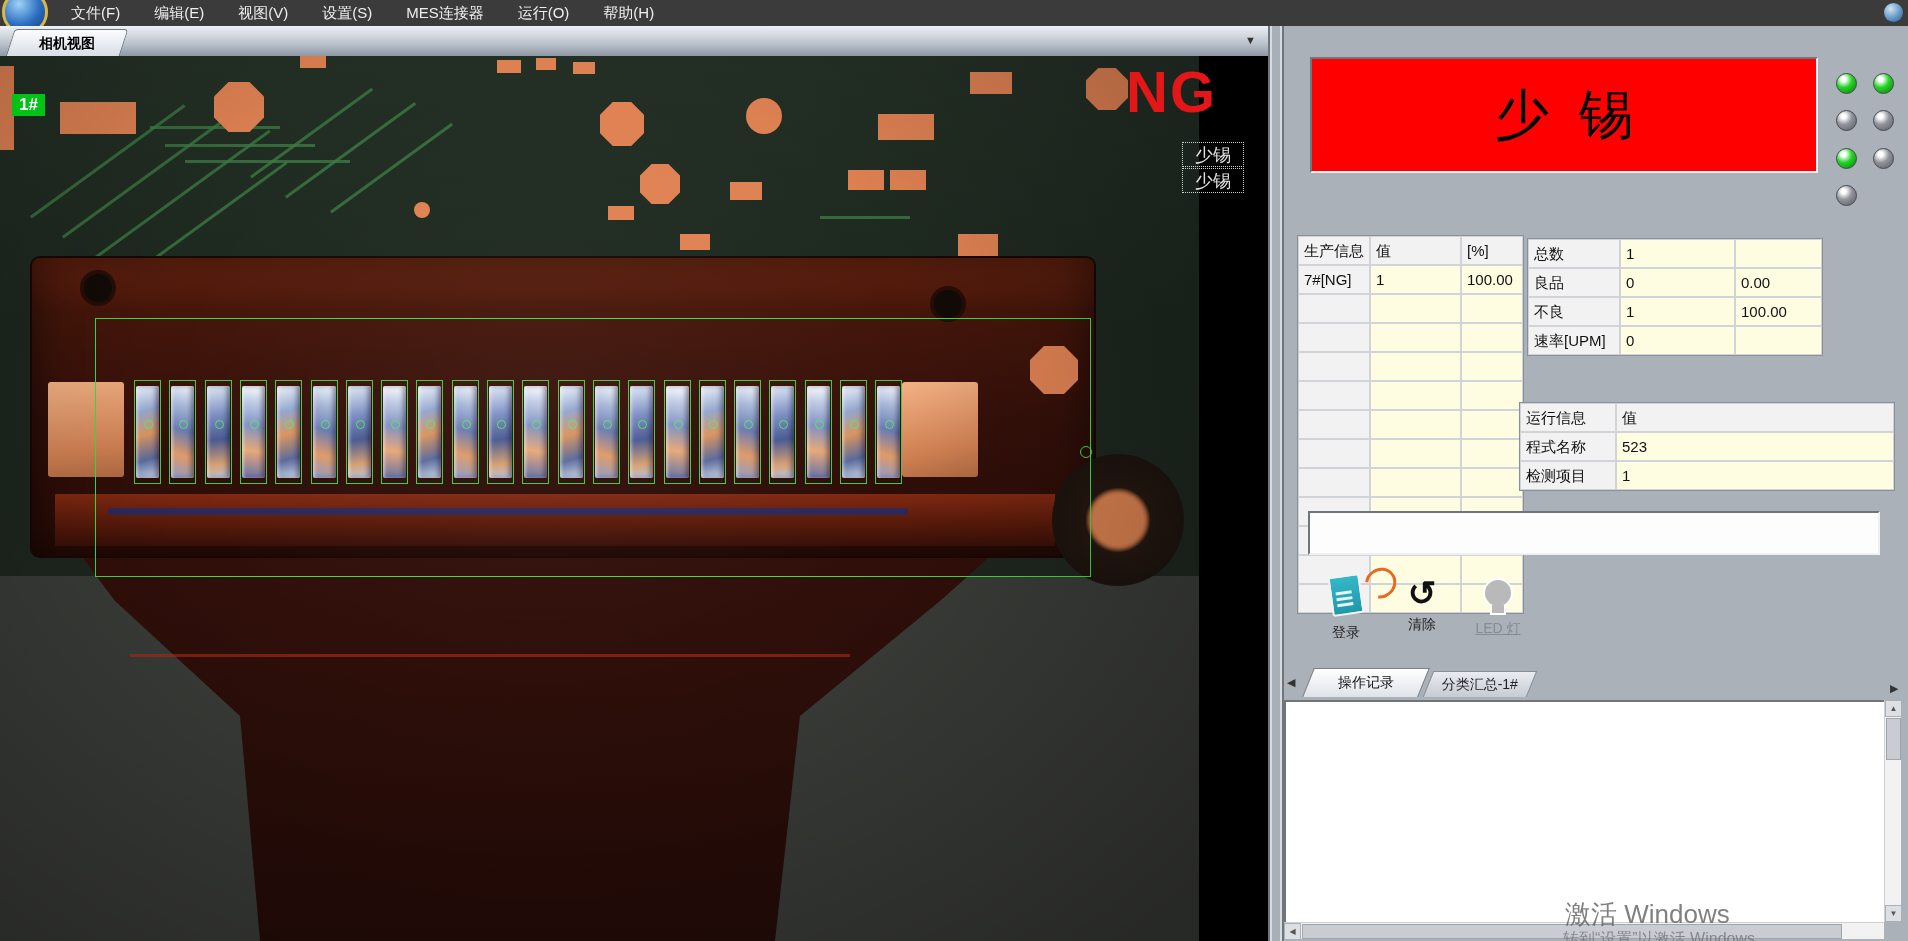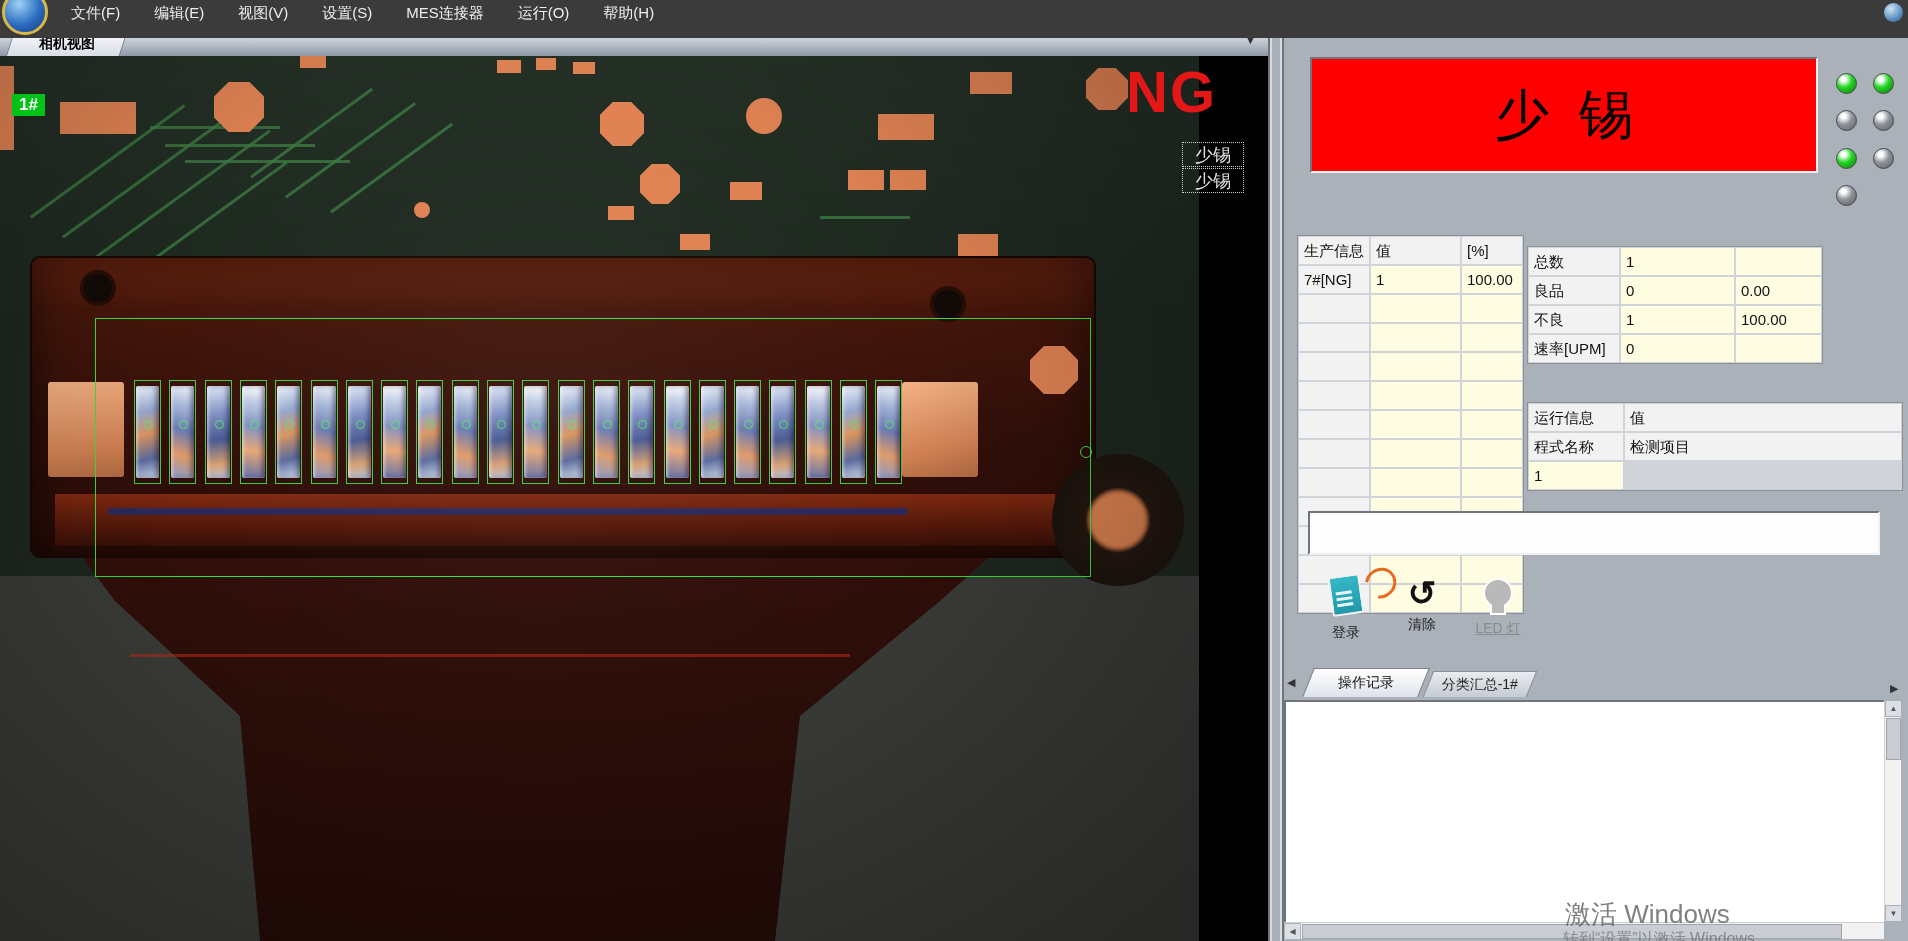--- a/index.html
+++ b/index.html
@@ -1,18 +1,18 @@
 <!DOCTYPE html>
 <html><head>
 <meta charset="utf-8">
 <style>
   html,body{margin:0;padding:0;background:#666;}
   .screen{position:relative;width:1908px;height:941px;background:#abb1b9;font-family:"Liberation Sans",sans-serif;overflow:hidden;}
   
-  .menubar{position:absolute;left:0;top:0;width:1908px;height:38px;background:#3b3b3b;overflow:hidden;z-index:40;}
+  .menubar{position:absolute;left:0;top:0;width:1908px;height:26px;background:#3b3b3b;overflow:hidden;z-index:40;}
   .logo{position:absolute;left:2px;top:-11px;width:46px;height:46px;border-radius:50%;
         background:radial-gradient(circle at 35% 30%,#9ed2f5,#2a6cc0 55%,#123a7a);border:3px solid #d8b84a;box-sizing:border-box;}
   .menuwrap{position:absolute;left:54px;top:0;display:flex;}
   .menu-item{padding:0 17px;line-height:26px;font-size:15px;color:#eeeeee;white-space:nowrap;}
   .tray{position:absolute;right:5px;top:3px;width:19px;height:19px;border-radius:50%;
         background:radial-gradient(circle at 35% 30%,#cfe4f5,#5a8fc0 60%,#2a5a90);}
   
   .tabstrip{position:absolute;left:0;top:26px;width:1268px;height:30px;background:linear-gradient(#eef1f5,#b9c1ca 60%,#8e98a4);}
   .cam-tab{position:absolute;left:10px;top:3px;width:112px;height:27px;background:linear-gradient(#fbfcfe,#d7dde5);
            border:1px solid #6d7682;border-bottom:none;transform:skewX(-18deg);border-radius:4px 4px 0 0;}
@@ -312,38 +312,39 @@
         <div class="tc hc"></div>
         <div class="tc vc"></div>
         <div class="tc vc"></div>
         <div class="tc hc"></div>
         <div class="tc vc"></div>
         <div class="tc vc"></div>
         <div class="tc hc"></div>
         <div class="tc vc"></div>
         <div class="tc vc"></div>
       </div>
-    <div class="tbl" id="sumtbl" style="left:243px;top:220px;grid-template-columns:90px 113px 85px">
+    <div class="tbl" id="sumtbl" style="left:243px;top:212px;grid-template-columns:90px 113px 85px">
         <div class="tc hc">总数</div>
         <div class="tc vc">1</div>
         <div class="tc vc"></div>
         <div class="tc hc">良品</div>
         <div class="tc vc">0</div>
         <div class="tc vc">0.00</div>
         <div class="tc hc">不良</div>
         <div class="tc vc">1</div>
         <div class="tc vc">100.00</div>
         <div class="tc hc">速率[UPM]</div>
         <div class="tc vc">0</div>
         <div class="tc vc"></div>
       </div>
-    <div class="tbl" id="runtbl" style="left:243px;top:376px;grid-template-columns:94px 276px">
+    <div class="tbl" id="runtbl" style="left:235px;top:376px;grid-template-columns:94px 276px">
         <div class="tc hc">运行信息</div>
         <div class="tc hc">值</div>
         <div class="tc hc">程式名称</div>
+        <div class="tc vc">523</div>
         <div class="tc hc">检测项目</div>
         <div class="tc vc">1</div>
       </div>
 
     <div class="msg"></div>
 
     <div class="tool" style="left:24px">
       <span class="icard"><span class="lan"></span></span>
       <div class="lbl">登录</div>
     </div>

